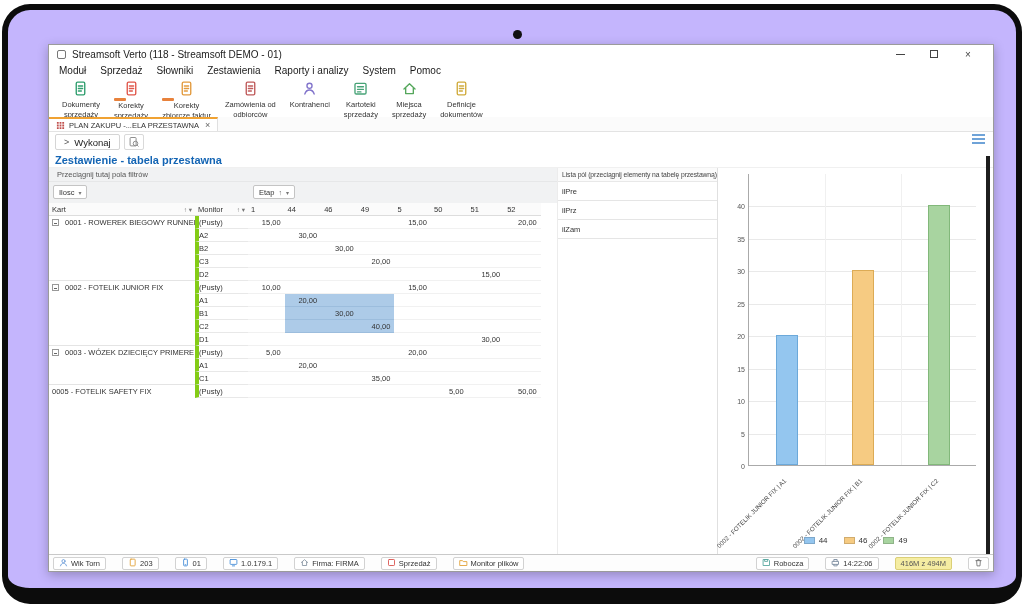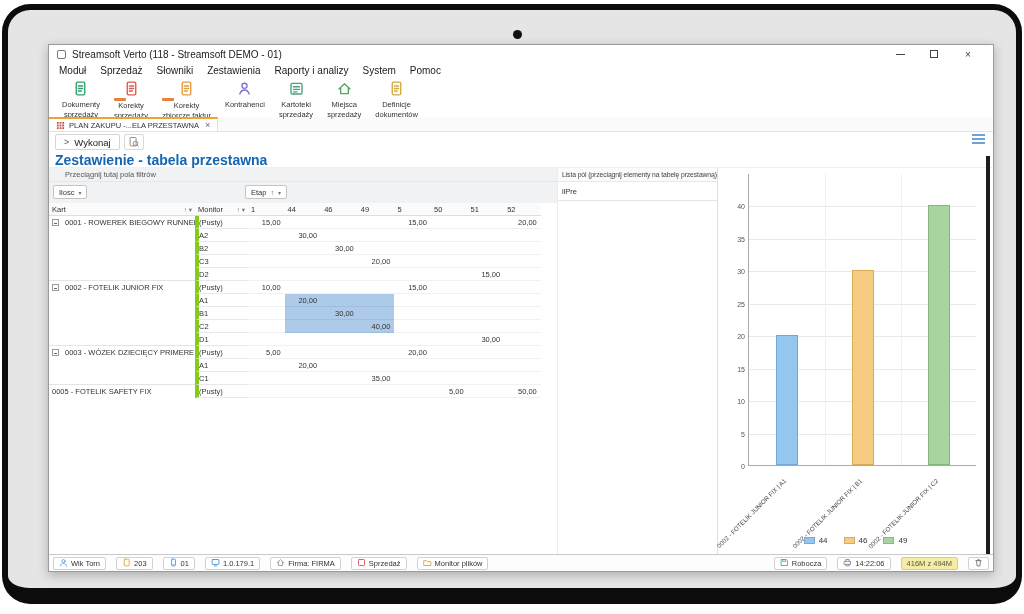--- a/index.html
+++ b/index.html
@@ -1,17 +1,17 @@
 <!DOCTYPE html>
 <html><head>
 <meta charset="utf-8">
 <style>
   * { box-sizing: border-box; margin: 0; padding: 0; }
   html,body { width:1024px; height:614px; background:#fff; font-family:"Liberation Sans", sans-serif; overflow:hidden; }
-  .bezel { position:absolute; left:2px; top:4px; right:2px; bottom:10px; border:6px solid #0c0c0c; border-bottom-width:16px; border-radius:28px; background:#e5e5e5; overflow:hidden; }
+  .bezel { position:absolute; left:2px; top:4px; right:2px; bottom:10px; border:6px solid #0c0c0c; border-bottom-width:16px; border-radius:28px; background:#c4b5fd; overflow:hidden; }
   .camera { position:absolute; left:505px; top:20px; width:9px; height:9px; border-radius:50%; background:#111; }
 
   .window { position:absolute; left:40px; top:34px; width:946px; height:528px; background:#fff; border:1px solid #9b9b9b; box-shadow:0 3px 10px rgba(0,0,0,.25); }
 
   
   .titlebar { height:18px; display:flex; align-items:center; padding:0 8px; font-size:10px; color:#222; }
   .app-ico { width:9px; height:9px; border:1.2px solid #777; border-radius:2px; margin-right:6px; flex:none; }
   .titlebar .spacer { flex:1; }
   .wc { width:34px; text-align:center; color:#444; font-size:10px; display:flex; align-items:center; justify-content:center; height:16px; }
   .wc-min { width:9px; border-bottom:1.3px solid #444; height:1px; }
@@ -37,35 +37,35 @@
   
   .actionbar { height:20px; display:flex; align-items:center; gap:4px; padding:0 6px; position:relative; }
   .exec-btn { display:flex; align-items:center; gap:5px; height:16px; padding:0 8px; background:#fff; border:1px solid #d5d5d5; border-radius:2px; font-size:9.5px; color:#222; font-family:inherit; }
   .exec-chev { color:#555; font-size:9px; }
   .icon-btn { height:16px; width:20px; background:#fff; border:1px solid #d9d9d9; border-radius:2px; display:flex; align-items:center; justify-content:center; }
   .icon-btn svg { width:12px; height:12px; }
   .list-ico { position:absolute; right:8px; top:2px; width:13px; display:flex; flex-direction:column; gap:2px; }
   .list-ico i { display:block; height:2px; background:#6fa3d8; }
 
   
-  .pagetitle { height:16px; line-height:16px; padding-left:6px; font-size:14px; font-weight:bold; color:#1465b4; border-bottom:1px solid #f0f0f0; }
+  .pagetitle { height:16px; line-height:16px; padding-left:6px; font-size:11px; font-weight:bold; color:#1465b4; border-bottom:1px solid #f0f0f0; }
 
   
   .content { position:relative; display:flex; height:386px; }
   .dark-edge { position:absolute; right:3px; top:-12px; bottom:0; width:4px; background:#1d1d1d; }
 
   
   .pivot-pane { width:508px; flex:none; position:relative; }
-  .filterbar { height:14px; line-height:14px; background:#f1f2f3; border-bottom:1px solid #e6e7e8; font-size:7.5px; color:#555; padding-left:16px; }
+  .filterbar { height:14px; line-height:14px; background:#f1f2f3; border-bottom:1px solid #e6e7e8; font-size:7.5px; color:#555; padding-left:8px; }
   .measure-row { height:21px; background:#f1f2f3; position:relative; }
   .dd { position:absolute; top:3px; height:14px; background:#fff; border:1px solid #c4c4c4; border-radius:2px; font-size:7.5px; color:#333; display:flex; align-items:center; gap:4px; padding:0 5px; }
   .dd .caret { font-size:6px; color:#777; }
   .dd .sort { font-size:7px; color:#555; }
   #measure-dd { left:4px; }
-  #etap-dd { left:196px; }
+  #etap-dd { left:204px; }
 
   .grid { display:grid; grid-template-columns:146px 53px repeat(8, 36.6px); font-size:7.5px; color:#333; }
   .hcell { height:13px; line-height:13px; background:#fbfbfb; border-bottom:1px solid #ddd; padding:0 3px; white-space:nowrap; overflow:hidden; }
   .hcell.num { padding-left:3px; }
   .hcell .hsort { float:right; color:#777; font-size:6.5px; }
   .kcell { height:13px; line-height:13px; padding-left:3px; white-space:nowrap; overflow:hidden; display:flex; align-items:center; gap:6px; }
   .kcell.gend { border-bottom:1px solid #e4e4e4; }
   .exp { width:7px; height:7px; border:1px solid #999; position:relative; flex:none; background:#fff; }
   .exp::after { content:""; position:absolute; left:1px; right:1px; top:2.5px; border-top:1px solid #666; }
   .ccell { height:13px; line-height:13px; border-bottom:1px solid #e8e8e8; border-left:4px solid #84cc16; padding-left:0; white-space:nowrap; }
@@ -84,21 +84,21 @@
   .vgridline { position:absolute; top:0; bottom:0; width:1px; background:#f0f0f0; }
   .ytick { position:absolute; right:100%; margin-right:4px; transform:translateY(-50%); font-size:7px; color:#555; }
   .bar { position:absolute; bottom:0; width:22px; border-width:1px; border-style:solid; }
   .xlab { position:absolute; width:110px; text-align:right; font-size:6.3px; color:#444; transform:rotate(-45deg); transform-origin:100% 50%; white-space:nowrap; }
   .legend { position:absolute; left:0; right:0; top:368px; display:flex; justify-content:center; gap:16px; font-size:8px; color:#333; align-items:center; }
   .leg-item { display:flex; align-items:center; gap:4px; }
   .leg-sw { width:11px; height:7px; border:1px solid rgba(0,0,0,.15); }
 
   
   .statusbar { height:17px; border-top:1px solid #c9c9c9; background:#fdfdfd; display:flex; justify-content:space-between; align-items:center; padding:0 4px; }
-  .sb-group { display:flex; align-items:center; gap:10px; }
+  .sb-group { display:flex; align-items:center; gap:16px; }
   .seg { display:flex; align-items:center; gap:3px; height:13px; border:1px solid #d2d2d2; border-radius:2px; background:#fff; font-size:7.5px; color:#333; padding:0 5px; white-space:nowrap; }
   .seg svg { width:9px; height:9px; flex:none; }
   .seg.hl { background:#f5eda2; border-color:#dbcf77; color:#555; }
 </style>
 </head>
 <body>
 
 <div class="bezel">
   <div class="camera"></div>
 
@@ -146,20 +146,28 @@
           <div class="tool-lab">sprzedaży</div>
         </button>
         <button class="tool-btn">
           <span><svg viewBox="0 0 20 20" fill="none" stroke="#e29a3e" stroke-width="1.6" stroke-linecap="round" stroke-linejoin="round">
               <rect x="5" y="2.5" width="10" height="15" rx="1.5"></rect>
               <path d="M7.5 7h5M7.5 10h5M7.5 13h3.5"></path>
             </svg></span>
           <span class="tool-badge"></span>
           <div class="tool-lab">Korekty</div>
           <div class="tool-lab">zbiorcze faktur</div>
+        </button>
+        <button class="tool-btn">
+          <span><svg viewBox="0 0 20 20" fill="none" stroke="#bf5b5b" stroke-width="1.6" stroke-linecap="round" stroke-linejoin="round">
+              <rect x="5" y="2.5" width="10" height="15" rx="1.5"></rect>
+              <path d="M7.5 7h5M7.5 10h5M7.5 13h3.5"></path>
+            </svg></span>
+          <div class="tool-lab">Zamówienia od</div>
+          <div class="tool-lab">odbiorców</div>
         </button>
         <button class="tool-btn">
           <span><svg viewBox="0 0 20 20" fill="none" stroke="#8173cb" stroke-width="1.6" stroke-linecap="round" stroke-linejoin="round">
               <circle cx="10" cy="6.8" r="3"></circle>
               <path d="M4.5 16.5c1-3.2 3-4.7 5.5-4.7s4.5 1.5 5.5 4.7"></path>
             </svg></span>
           <div class="tool-lab">Kontrahenci</div>
           <div class="tool-lab"></div>
         </button>
         <button class="tool-btn">
@@ -417,20 +425,22 @@
             <div class="vcell">5,00</div>
             <div class="vcell"></div>
             <div class="vcell">50,00</div>
           </div>
       </div>
 
       <div class="fields-pane">
         <div class="fields-header">Lista pól (przeciągnij elementy na tabelę przestawną)</div>
         <div id="fields-list">
             <div class="field-item">ilPre</div>
+            <div class="field-item">ilPrz</div>
+            <div class="field-item">ilZam</div>
           </div>
       </div>
 
       <div class="chart-pane" id="chart-pane">
         <div class="plot" id="plot">
             <span class="ytick" style="top: 292px;">0</span>
             <div class="gridline" style="top: 259.556px;"></div>
             <span class="ytick" style="top: 259.556px;">5</span>
             <div class="gridline" style="top: 227.111px;"></div>
             <span class="ytick" style="top: 227.111px;">10</span>

